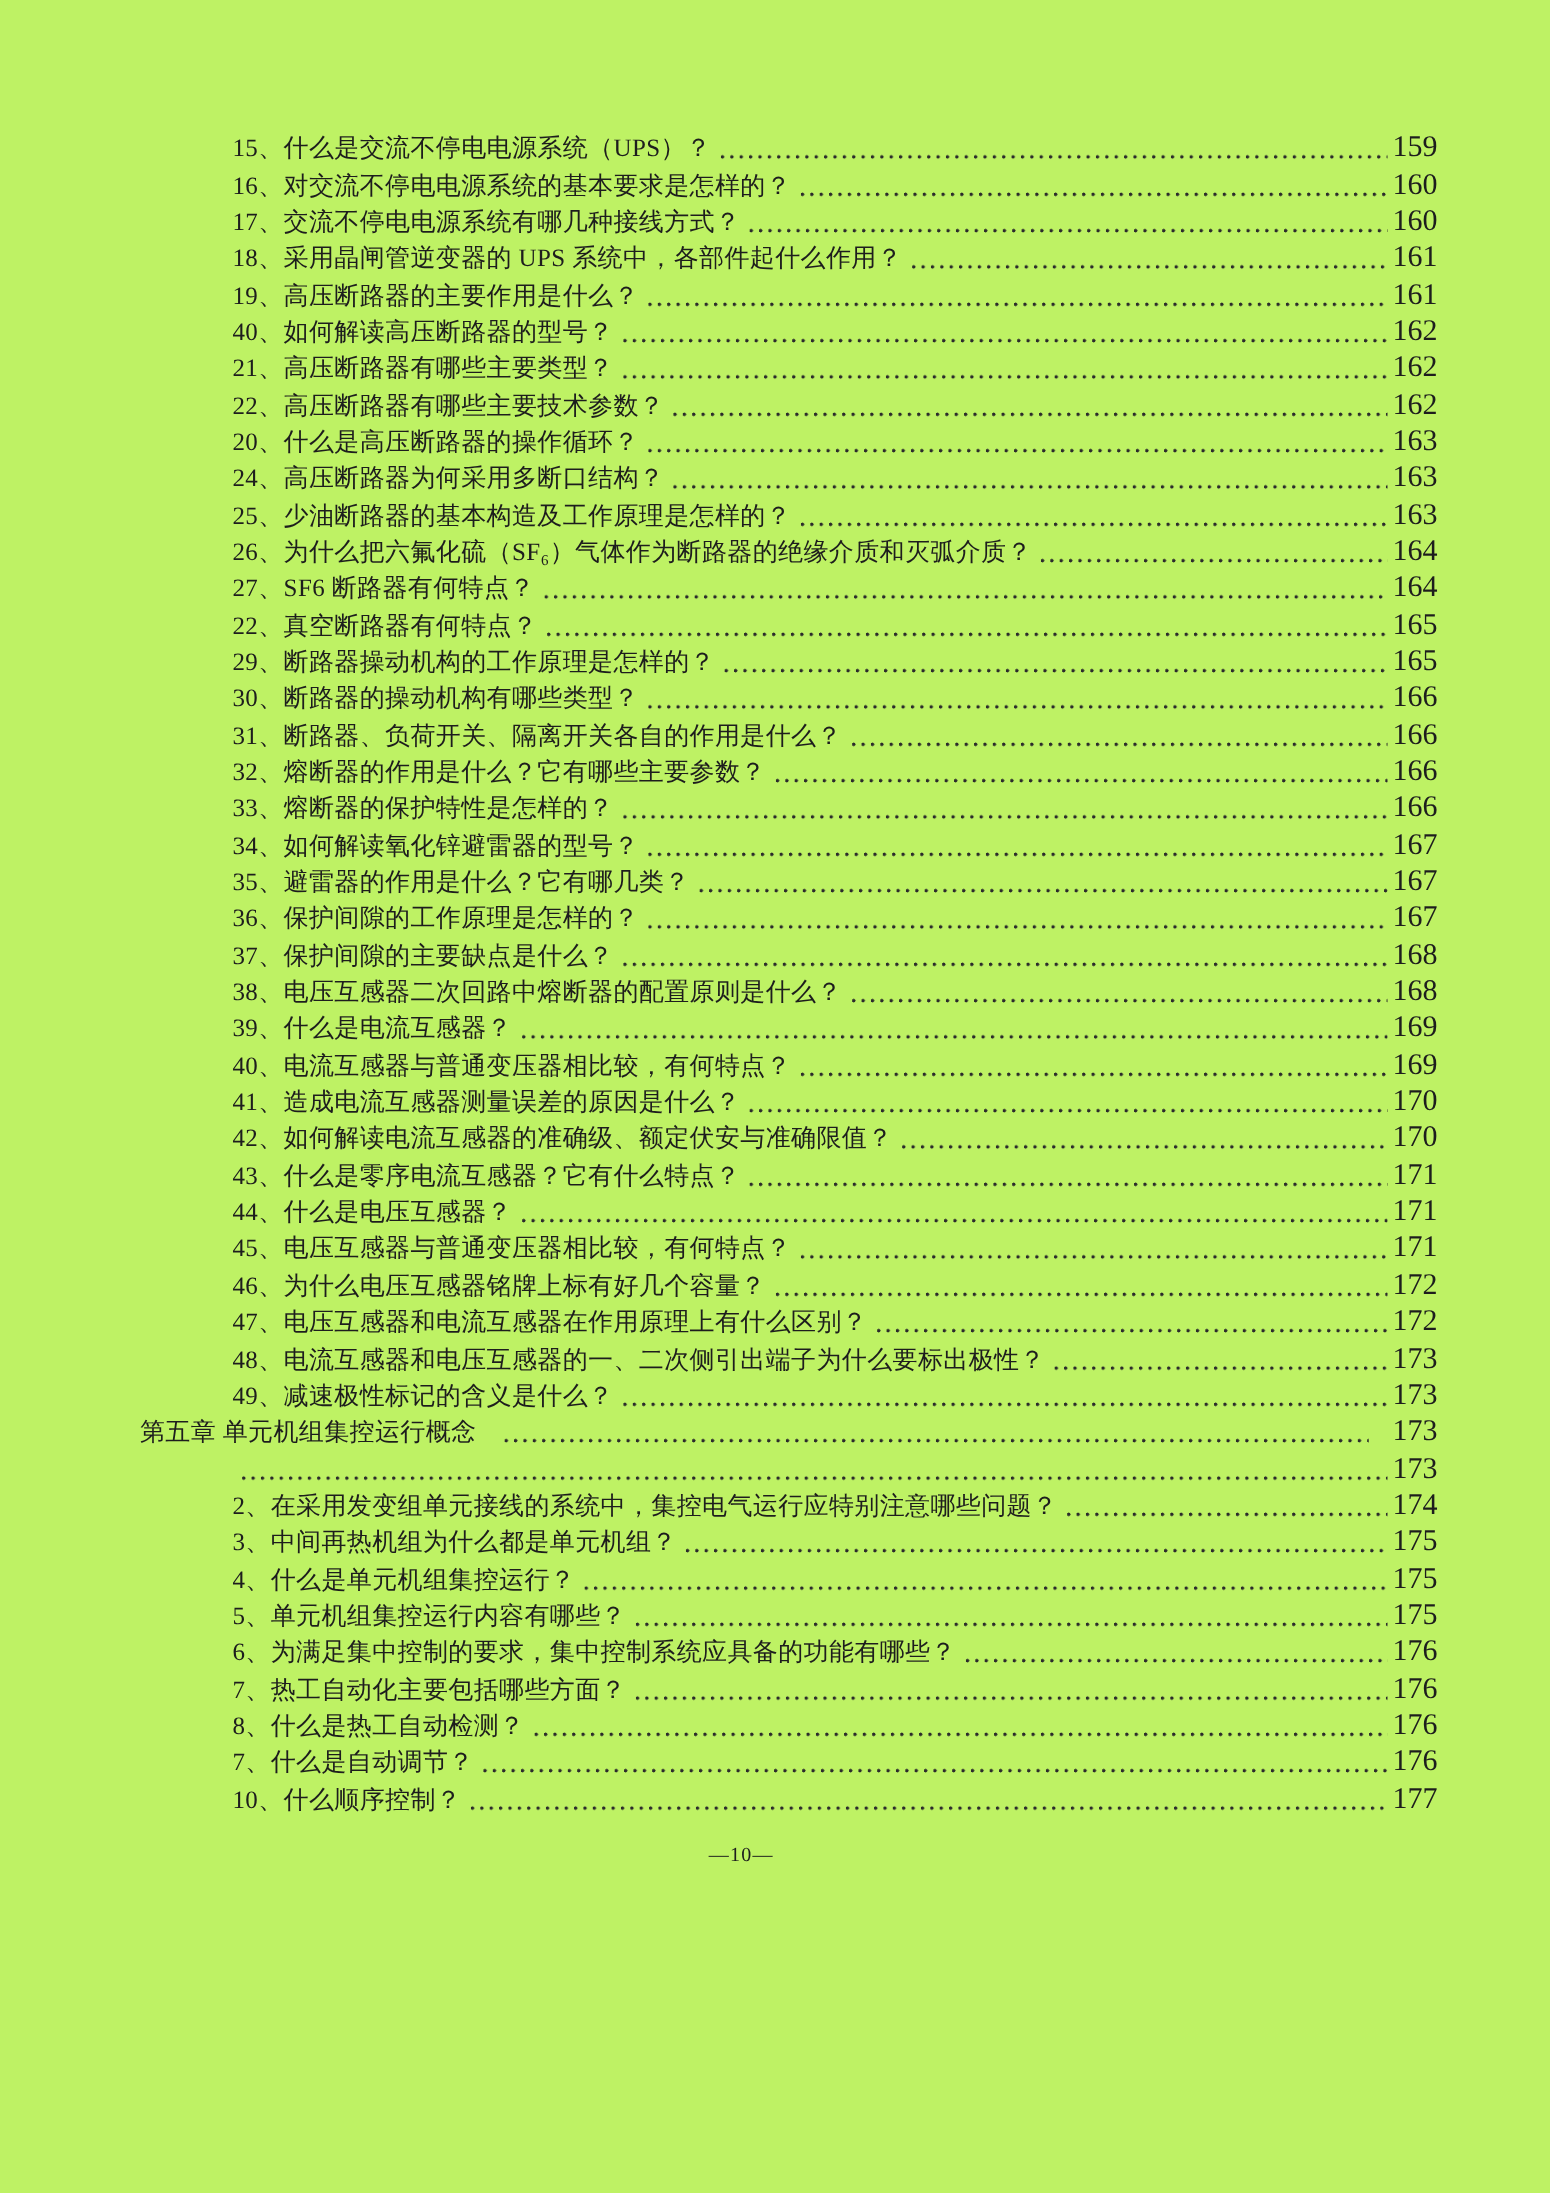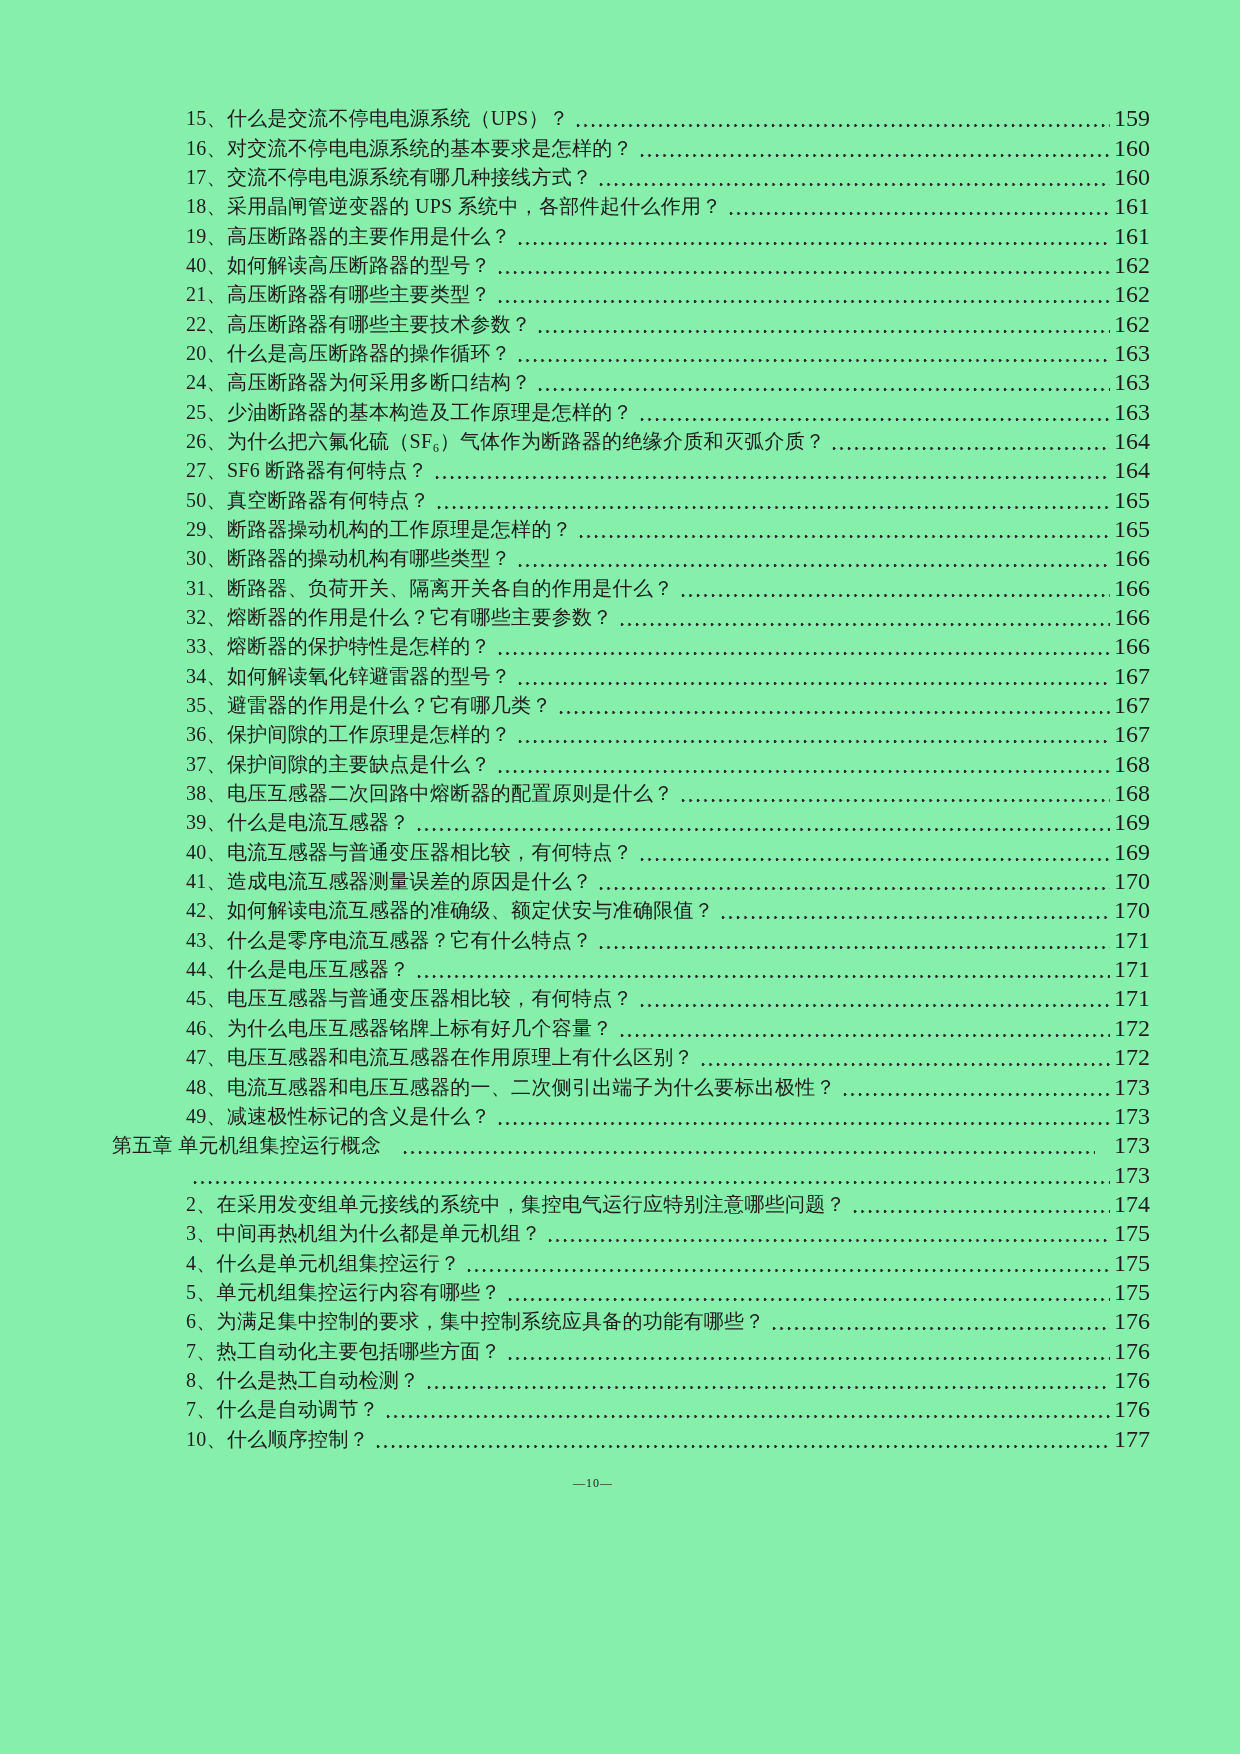--- a/index.html
+++ b/index.html
@@ -4,21 +4,21 @@
 <style>
   html, body {
     margin: 0;
     padding: 0;
     background: #ffffff;
   }
   .page {
     position: relative;
     width: 1240px;
     height: 1754px;
-    background: #86efac;
+    background: #bef264;
     font-family: "Liberation Serif", "DejaVu Serif", serif;
     color: #1d1d1d;
     overflow: hidden;
   }
   .toc {
     position: absolute;
     left: 112px;
     right: 90px;
     top: 104px;
   }
@@ -49,21 +49,21 @@
   .toc-page {
     flex: 0 0 auto;
     font-size: 24px;
   }
   .footer {
     position: absolute;
     left: 0;
     right: 74px;
     top: 1476px;
     text-align: center;
-    font-size: 12px;
+    font-size: 16px;
     letter-spacing: 1px;
     margin-left: 20px;
   }
 </style>
 </head>
 <body>
 
 <div class="page">
   <div class="toc" id="toc-list">
   <div class="toc-row">
@@ -138,21 +138,21 @@
     <span class="toc-page">164</span>
   </div>
 
   <div class="toc-row">
     <span class="toc-label">27、SF6 断路器有何特点？</span>
     <span class="leader"></span>
     <span class="toc-page">164</span>
   </div>
 
   <div class="toc-row">
-    <span class="toc-label">50、真空断路器有何特点？</span>
+    <span class="toc-label">22、真空断路器有何特点？</span>
     <span class="leader"></span>
     <span class="toc-page">165</span>
   </div>
 
   <div class="toc-row">
     <span class="toc-label">29、断路器操动机构的工作原理是怎样的？</span>
     <span class="leader"></span>
     <span class="toc-page">165</span>
   </div>
 

